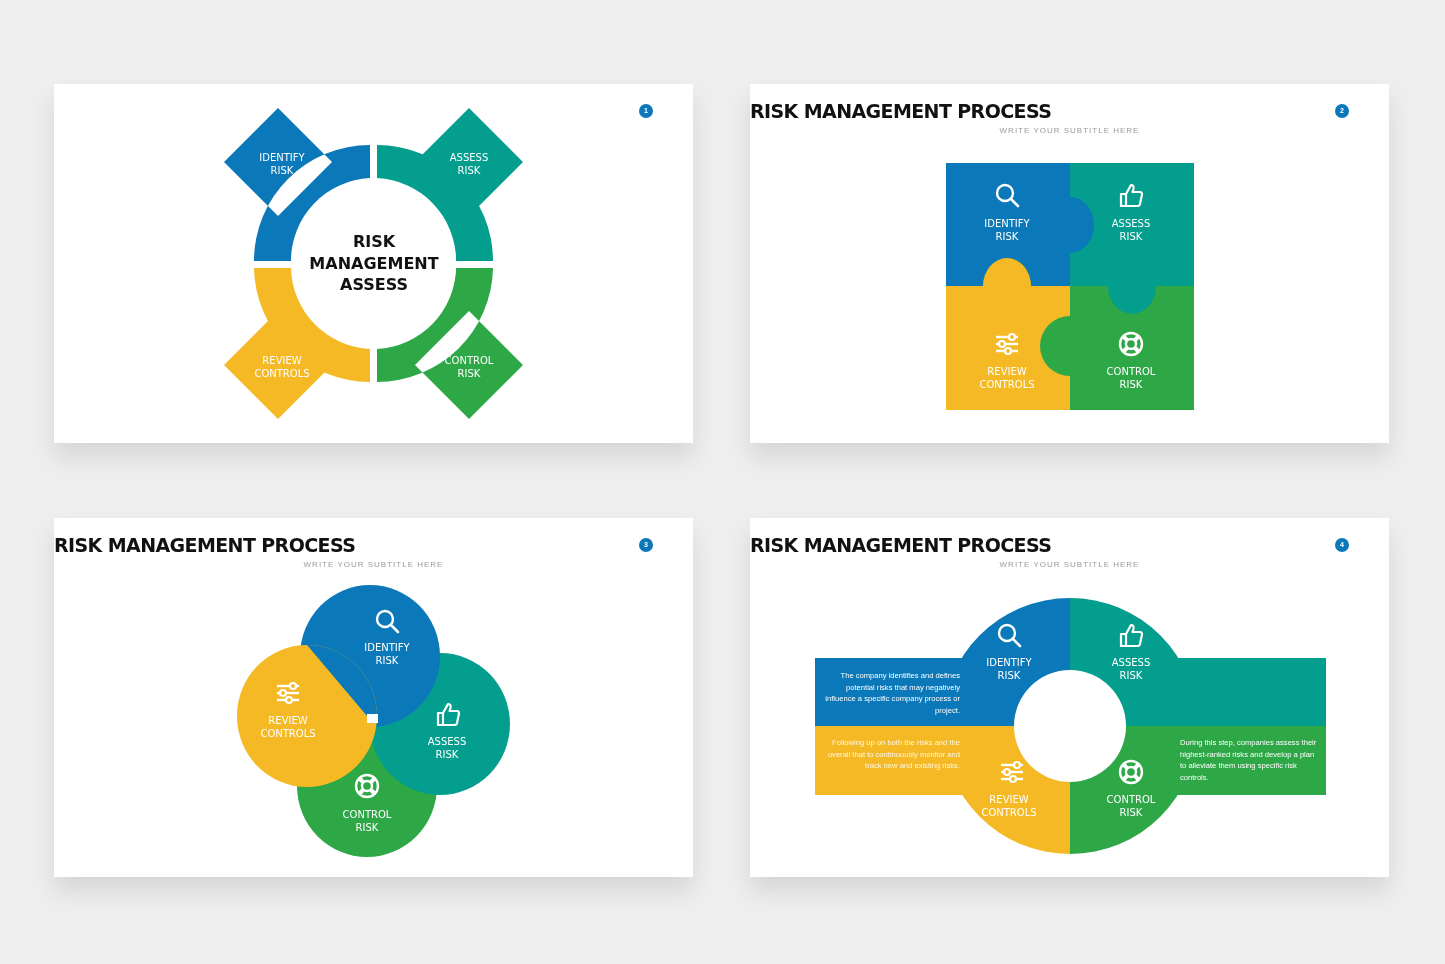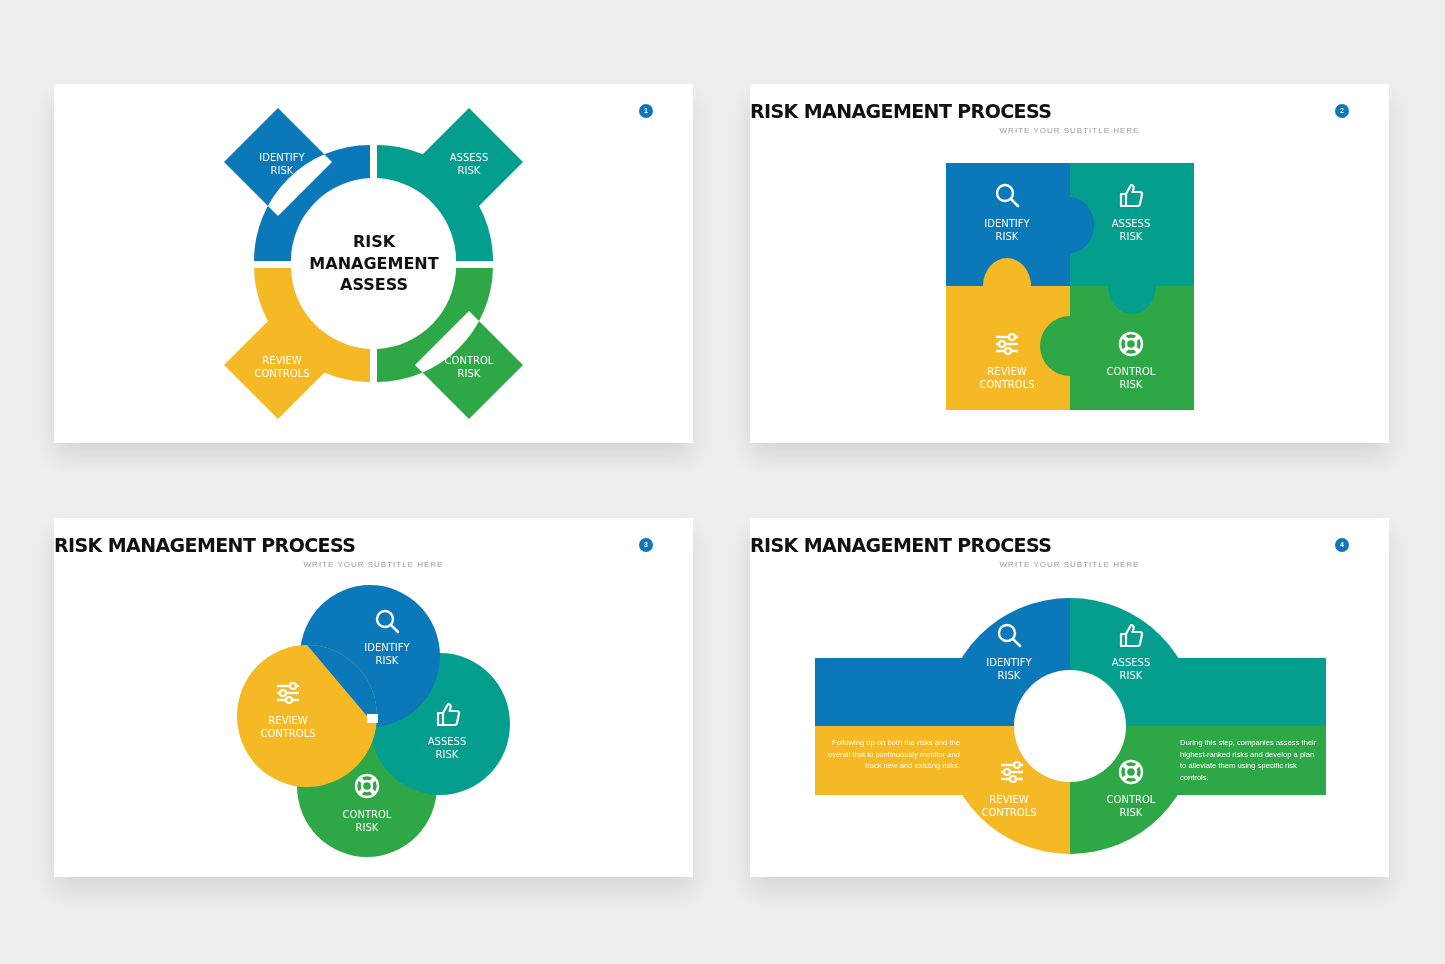--- a/index.html
+++ b/index.html
@@ -215,15 +215,16 @@
       <div>RISK</div>
     </div>
   <div class="lbl" style="left:259px;top:275px">
       <div>REVIEW</div>
       <div>CONTROLS</div>
     </div>
   <div class="lbl" style="left:381px;top:275px">
       <div>CONTROL</div>
       <div>RISK</div>
     </div>
+  <div class="desc r" style="left:70px;top:152px">The company identifies and defines potential risks that may negatively influence a specific company process or project.</div>
   <div class="desc r" style="left:70px;top:219px;color:#fff7df">Following up on both the risks and the overall that to continuously monitor and track new and existing risks.</div>
   <div class="desc" style="left:430px;top:219px">During this step, companies assess their highest-ranked risks and develop a plan to alleviate them using specific risk controls.</div>
 </div>
 
 </body></html>

